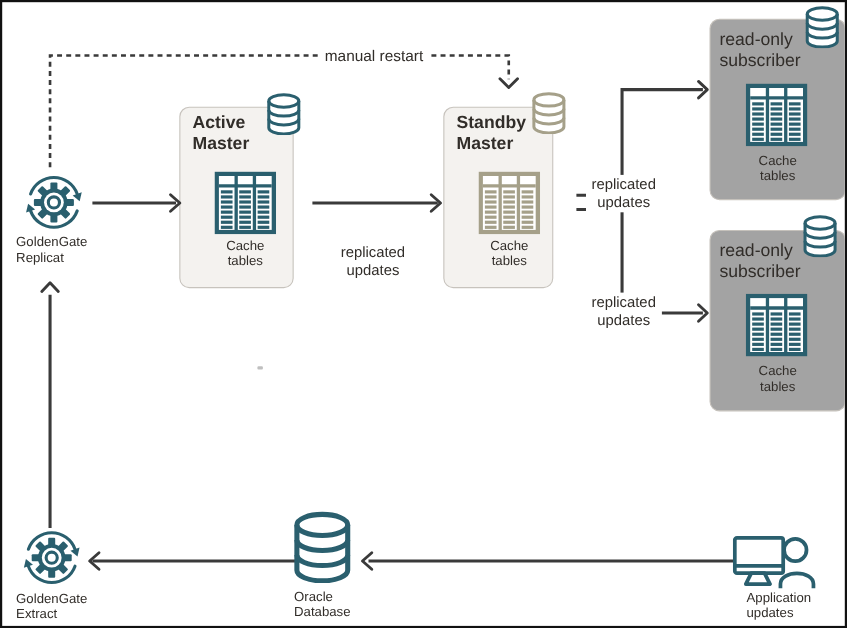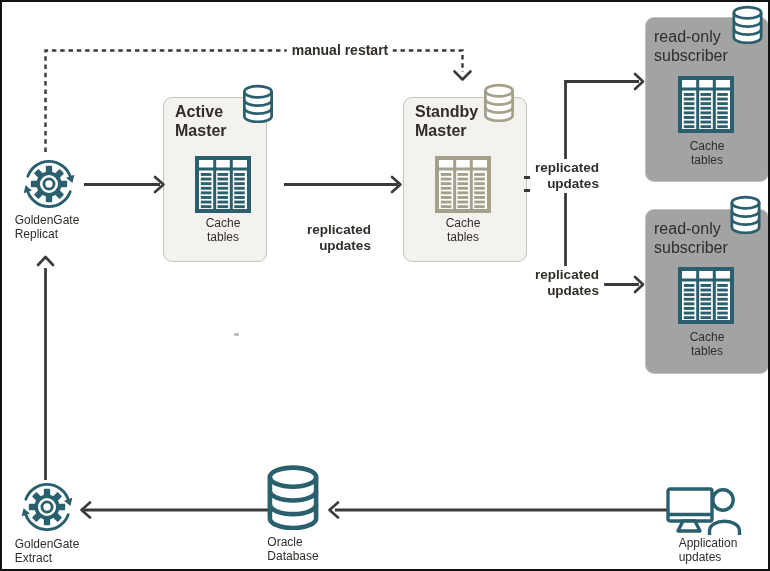--- a/index.html
+++ b/index.html
@@ -9,21 +9,21 @@
     font-family:"Liberation Sans","DejaVu Sans",sans-serif;color:#312d29;
   }
   .box{position:absolute;box-sizing:border-box;border:1px solid #c7c3bd;border-radius:9px;background:#f4f2ef;}
   .box.dark{background:#a3a3a3;border-color:#c5c1bb;}
   .box-title{position:absolute;font-size:16px;line-height:1.2;font-weight:600;white-space:pre-line;color:#312d29;}
   .box-title.normal{font-weight:400;}
   .cyl{position:absolute;}
   .cacheicon{position:absolute;}
   .clabel{position:absolute;transform:translateX(-50%);text-align:center;font-size:12px;line-height:1.18;white-space:pre-line;}
   .freelabel{position:absolute;transform:translateX(-50%);text-align:left;font-size:12px;line-height:1.16;white-space:pre-line;}
-  .edgelabel{position:absolute;transform:translateX(-50%);text-align:right;background:#fff;white-space:pre-line;padding:1px 5px;font-weight:bold;}
+  .edgelabel{position:absolute;transform:translateX(-50%);text-align:center;background:#fff;white-space:pre-line;padding:1px 5px;}
   .edgelabel.one{font-size:14px;line-height:1.1;}
   .edgelabel.two{font-size:13.5px;line-height:1.18;margin-top:46px;}
   .connectors{position:absolute;left:0;top:0;z-index:2;}
   .boxlayer{z-index:1;}
   .icon{position:absolute;z-index:3;}
   .lbl3{z-index:3;}
   .c-teal{color:#2a5f6e;}
   .c-tan{color:#a5a089;}
   .stray{position:absolute;left:232px;top:331px;width:5px;height:3px;background:#8a8a8a;opacity:.55;border-radius:1px;z-index:1;}
 </style>
@@ -104,21 +104,21 @@
     <svg class="cyl c-teal" style="left:77px;top:-14px;" width="34" height="39">
         <use href="#sym-cyl"></use>
       </svg>
     <svg class="cacheicon c-teal" style="left:31px;top:58px;" width="56" height="57">
         <use href="#sym-cache"></use>
       </svg>
     <div class="clabel" style="left:59px;top:118px;">Cache
 tables</div>
   </div>
 
-  <div class="box boxlayer" style="left:401px;top:95px;width:124px;height:165px;">
+  <div class="box boxlayer" style="left:401px;top:95px;width:100px;height:165px;">
     <div class="box-title" style="left:11px;top:4px;">Standby
 Master</div>
     <svg class="cyl c-tan" style="left:78px;top:-15px;" width="34" height="39">
         <use href="#sym-cyl"></use>
       </svg>
     <svg class="cacheicon c-tan" style="left:31px;top:58px;" width="56" height="57">
         <use href="#sym-cache"></use>
       </svg>
     <div class="clabel" style="left:59px;top:118px;">Cache
 tables</div>

